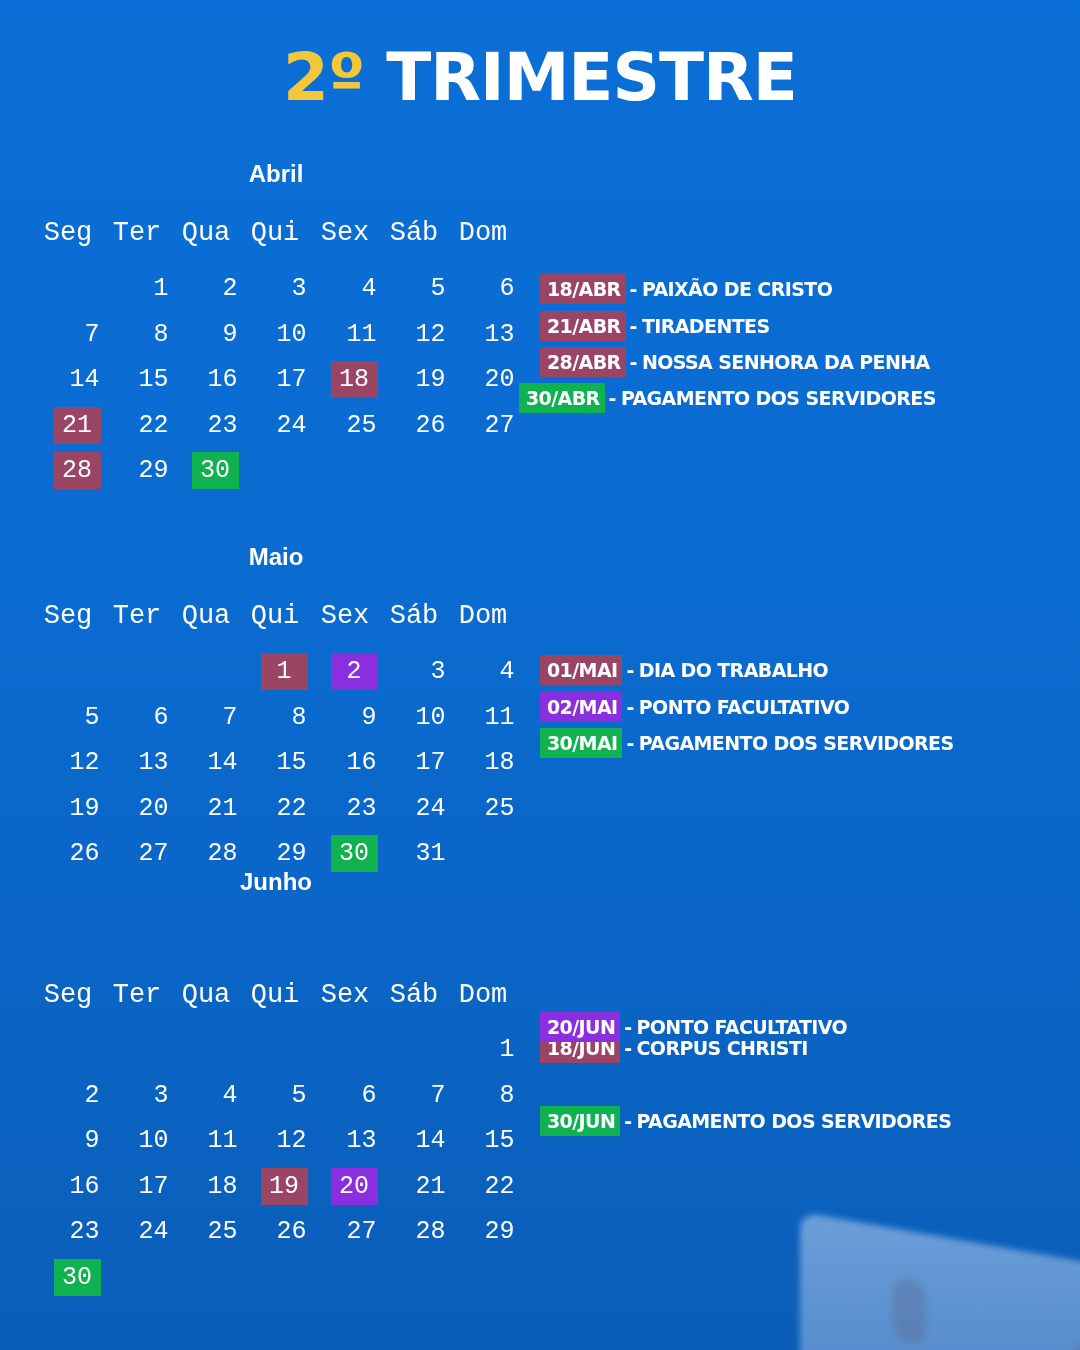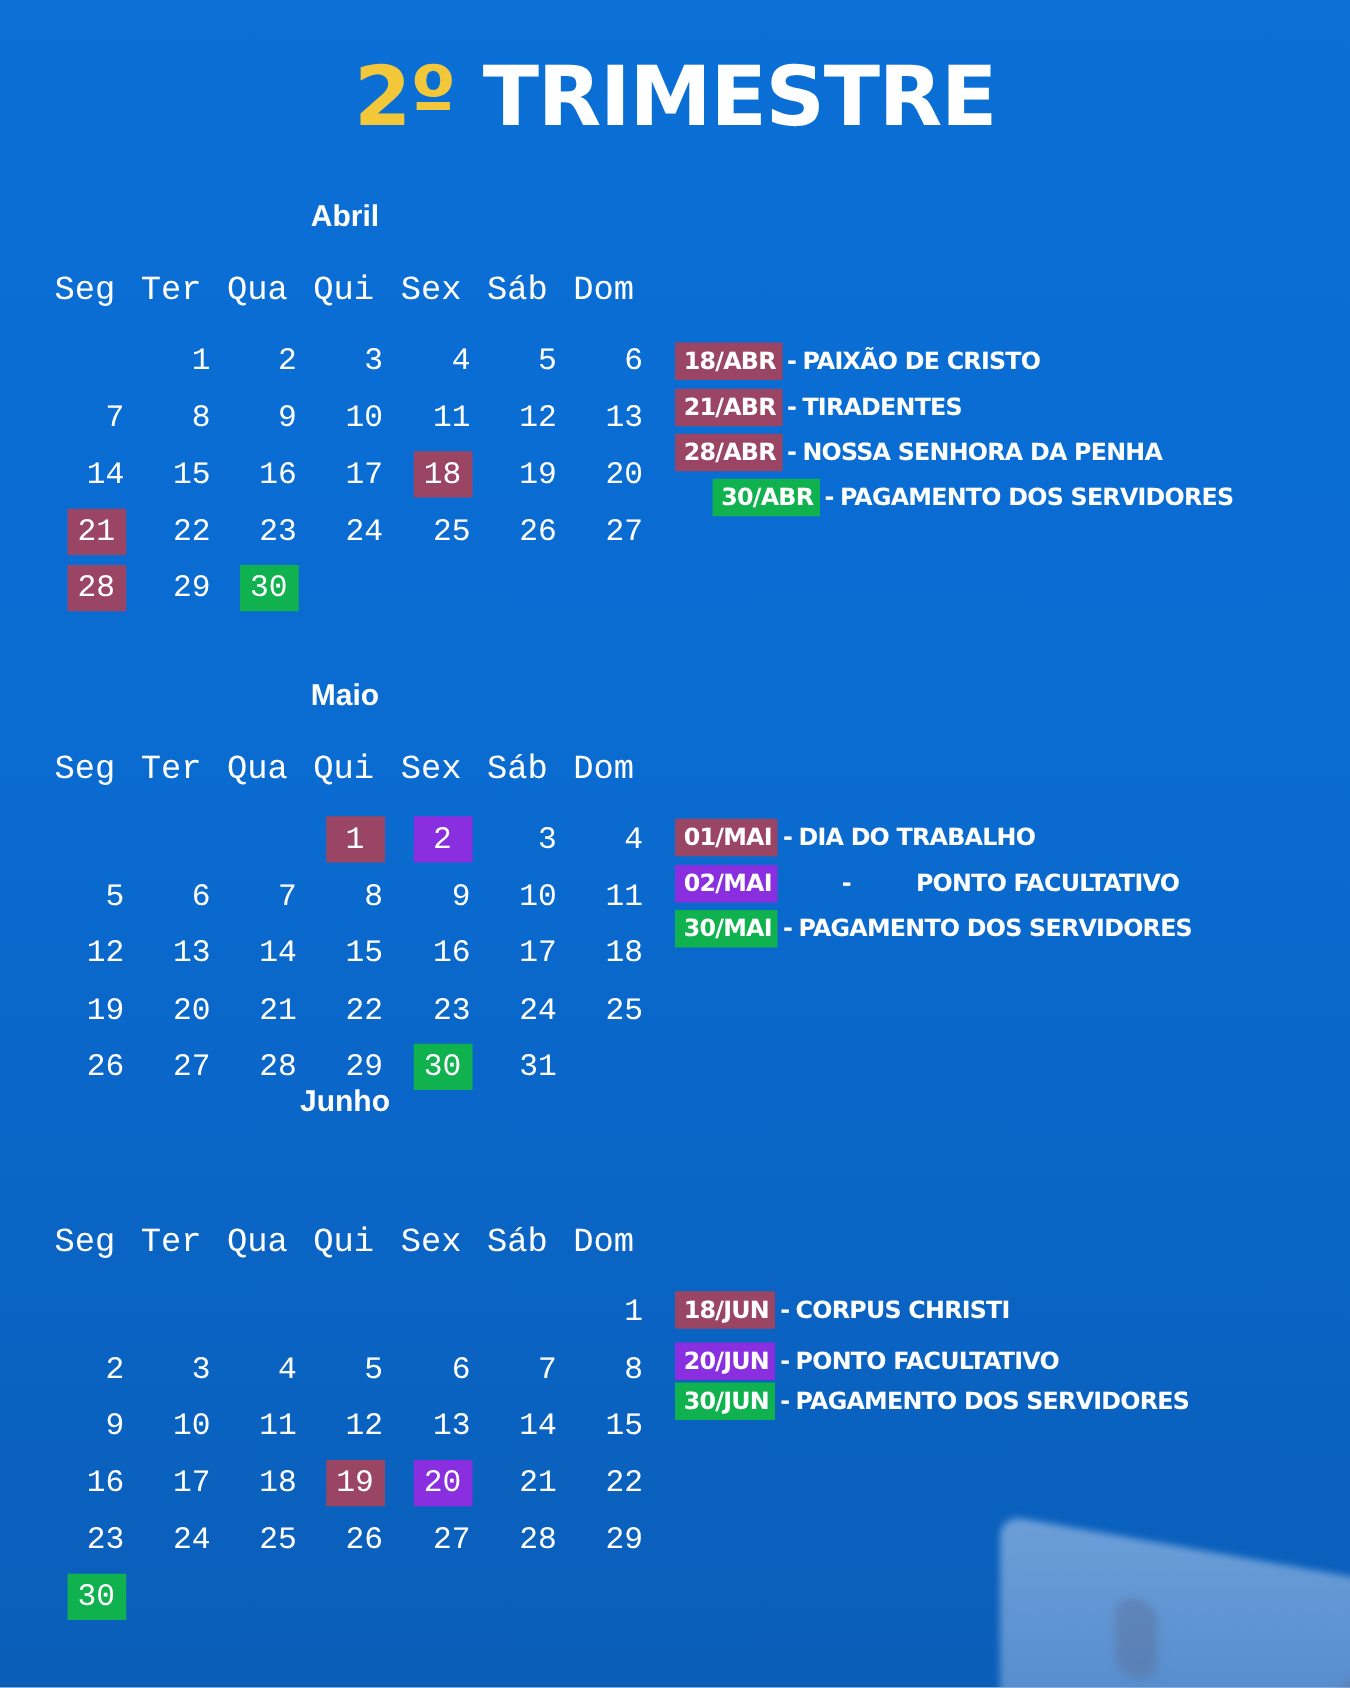--- a/index.html
+++ b/index.html
@@ -106,21 +106,21 @@
       <div class="legend-item" style="left: 540px; top: 311px;">
         <span class="legend-date" style="background: rgb(154, 69, 99);">21/ABR</span>
         <span class="legend-sep">-</span>
         <span>TIRADENTES</span>
       </div>
       <div class="legend-item" style="left: 540px; top: 347px;">
         <span class="legend-date" style="background: rgb(154, 69, 99);">28/ABR</span>
         <span class="legend-sep">-</span>
         <span>NOSSA SENHORA DA PENHA</span>
       </div>
-      <div class="legend-item" style="left: 570px; top: 383px;">
+      <div class="legend-item" style="left: 519px; top: 383px;">
         <span class="legend-date" style="background: rgb(15, 178, 78);">30/ABR</span>
         <span class="legend-sep">-</span>
         <span>PAGAMENTO DOS SERVIDORES</span>
       </div>
     </div>
     <div>
       <div class="month-title" style="left: 176px; top: 539px;">Maio</div>
       <div class="weekday" style="left: 33.5px; top: 600px;">Seg</div>
       <div class="weekday" style="left: 102.5px; top: 600px;">Ter</div>
       <div class="weekday" style="left: 171.5px; top: 600px;">Qua</div>
@@ -157,21 +157,21 @@
       <div class="day" style="left: 122.5px; top: 835.4px;">27</div>
       <div class="day" style="left: 191.5px; top: 835.4px;">28</div>
       <div class="day" style="left: 260.5px; top: 835.4px;">29</div>
       <div class="day hl" style="left: 330.5px; top: 835.4px; background: rgb(15, 178, 78);">30</div>
       <div class="day" style="left: 399.5px; top: 835.4px;">31</div>
       <div class="legend-item" style="left: 540px; top: 655px;">
         <span class="legend-date" style="background: rgb(154, 69, 99);">01/MAI</span>
         <span class="legend-sep">-</span>
         <span>DIA DO TRABALHO</span>
       </div>
-      <div class="legend-item" style="left: 540px; top: 692px; gap: 47px;">
+      <div class="legend-item" style="left: 540px; top: 692px;">
         <span class="legend-date" style="background: rgb(138, 47, 224);">02/MAI</span>
         <span class="legend-sep">-</span>
         <span>PONTO FACULTATIVO</span>
       </div>
       <div class="legend-item" style="left: 540px; top: 728px;">
         <span class="legend-date" style="background: rgb(15, 178, 78);">30/MAI</span>
         <span class="legend-sep">-</span>
         <span>PAGAMENTO DOS SERVIDORES</span>
       </div>
     </div>
@@ -212,21 +212,21 @@
       <div class="day" style="left: 260.5px; top: 1213.4px;">26</div>
       <div class="day" style="left: 330.5px; top: 1213.4px;">27</div>
       <div class="day" style="left: 399.5px; top: 1213.4px;">28</div>
       <div class="day" style="left: 468.5px; top: 1213.4px;">29</div>
       <div class="day hl" style="left: 53.5px; top: 1259px; background: rgb(15, 178, 78);">30</div>
       <div class="legend-item" style="left: 540px; top: 1033px;">
         <span class="legend-date" style="background: rgb(154, 69, 99);">18/JUN</span>
         <span class="legend-sep">-</span>
         <span>CORPUS CHRISTI</span>
       </div>
-      <div class="legend-item" style="left: 540px; top: 1074px;">
+      <div class="legend-item" style="left: 540px; top: 1012px;">
         <span class="legend-date" style="background: rgb(138, 47, 224);">20/JUN</span>
         <span class="legend-sep">-</span>
         <span>PONTO FACULTATIVO</span>
       </div>
       <div class="legend-item" style="left: 540px; top: 1106px;">
         <span class="legend-date" style="background: rgb(15, 178, 78);">30/JUN</span>
         <span class="legend-sep">-</span>
         <span>PAGAMENTO DOS SERVIDORES</span>
       </div>
     </div>

